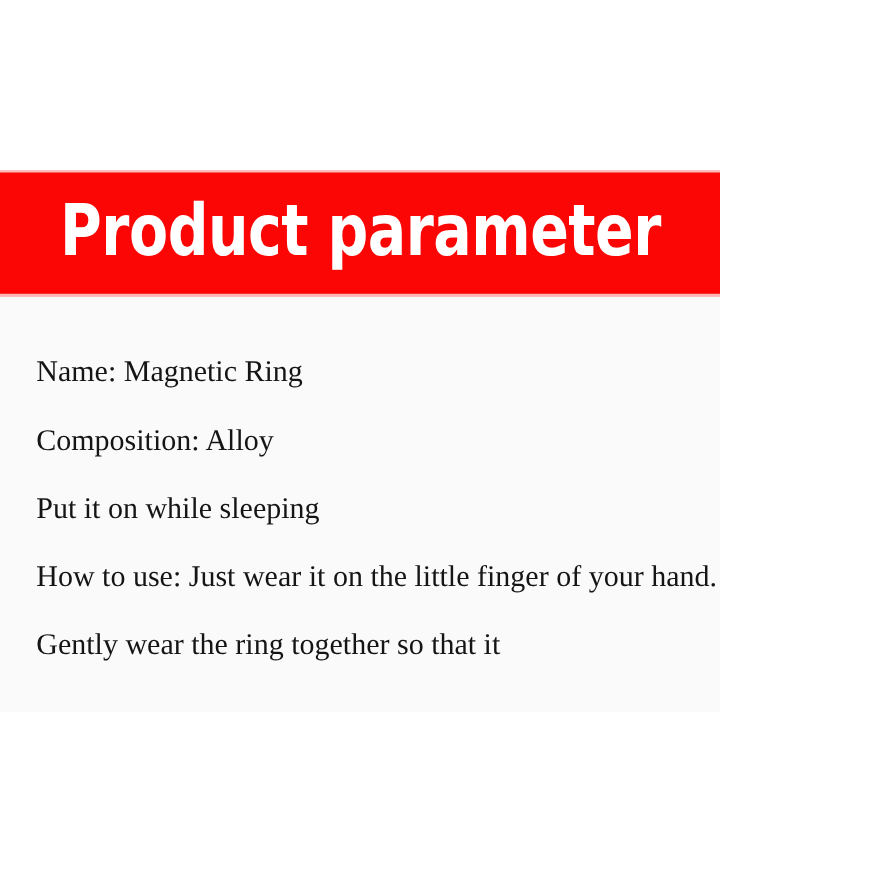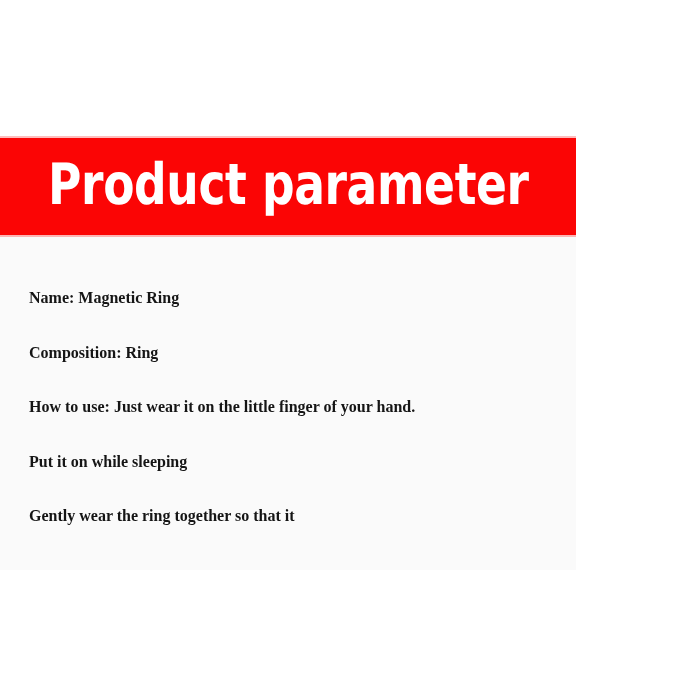--- a/index.html
+++ b/index.html
@@ -86,24 +86,24 @@
     padding: 34px 28px 0 29px;
   }
   .spec-list {
     list-style: none;
     margin: 0;
     padding: 0;
   }
   .spec-line {
     color: #151515;
     font-family: "Liberation Serif", "DejaVu Serif", serif;
-    font-size: 16px;
+    font-size: 24px;
     line-height: 54.5px;
     white-space: nowrap;
-    font-weight: 700;
+    font-weight: 400;
   }
 
   
   .bottom-spacer {
     width: 100%;
     flex: 1 1 auto;
     background: #ffffff;
   }
 </style>
 </head>
@@ -115,22 +115,22 @@
 
   <div class="banner">
     <div class="banner-edge-top"></div>
     <h1 class="banner-title">Product parameter</h1>
     <div class="banner-edge-bottom"></div>
   </div>
 
   <div class="content-panel">
     <ul class="spec-list">
       <li class="spec-line">Name: Magnetic Ring</li>
-      <li class="spec-line">Composition: Ring</li>
+      <li class="spec-line">Composition: Alloy</li>
+      <li class="spec-line">Put it on while sleeping</li>
       <li class="spec-line">How to use: Just wear it on the little finger of your hand.</li>
-      <li class="spec-line">Put it on while sleeping</li>
       <li class="spec-line">Gently wear the ring together so that it</li>
     </ul>
   </div>
 
   <div class="bottom-spacer"></div>
 
 </div>
 
 </body></html>

